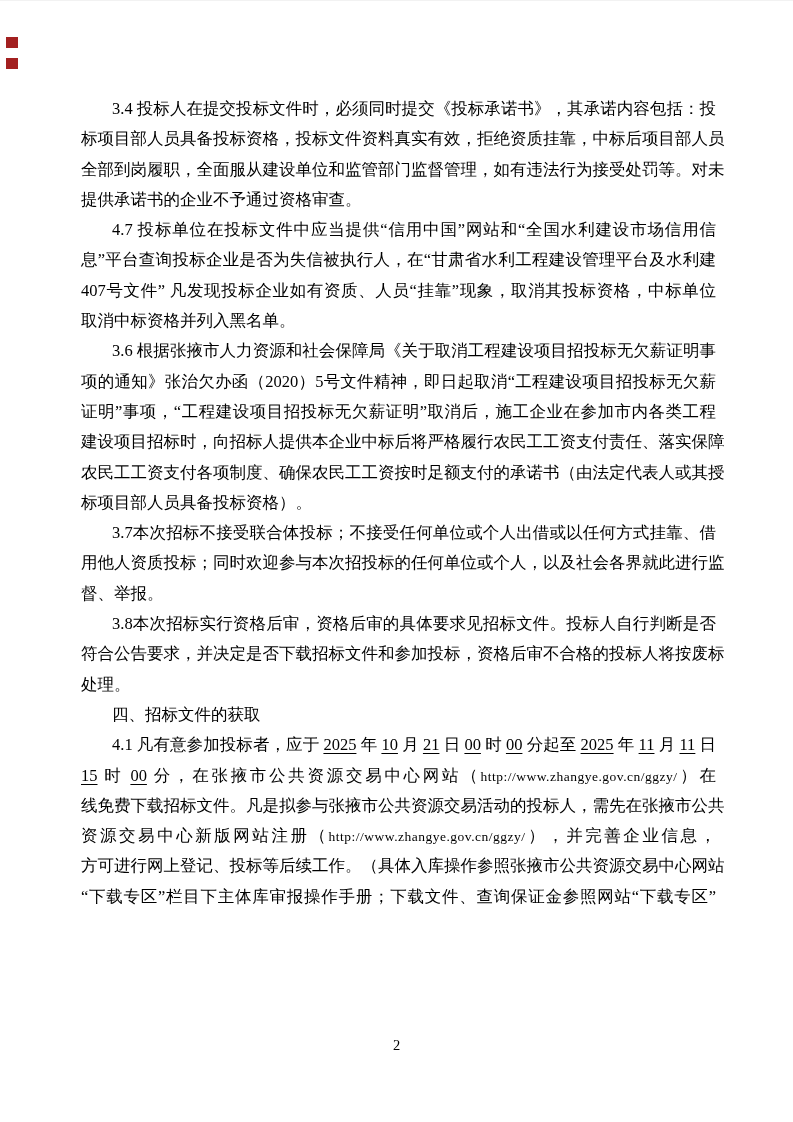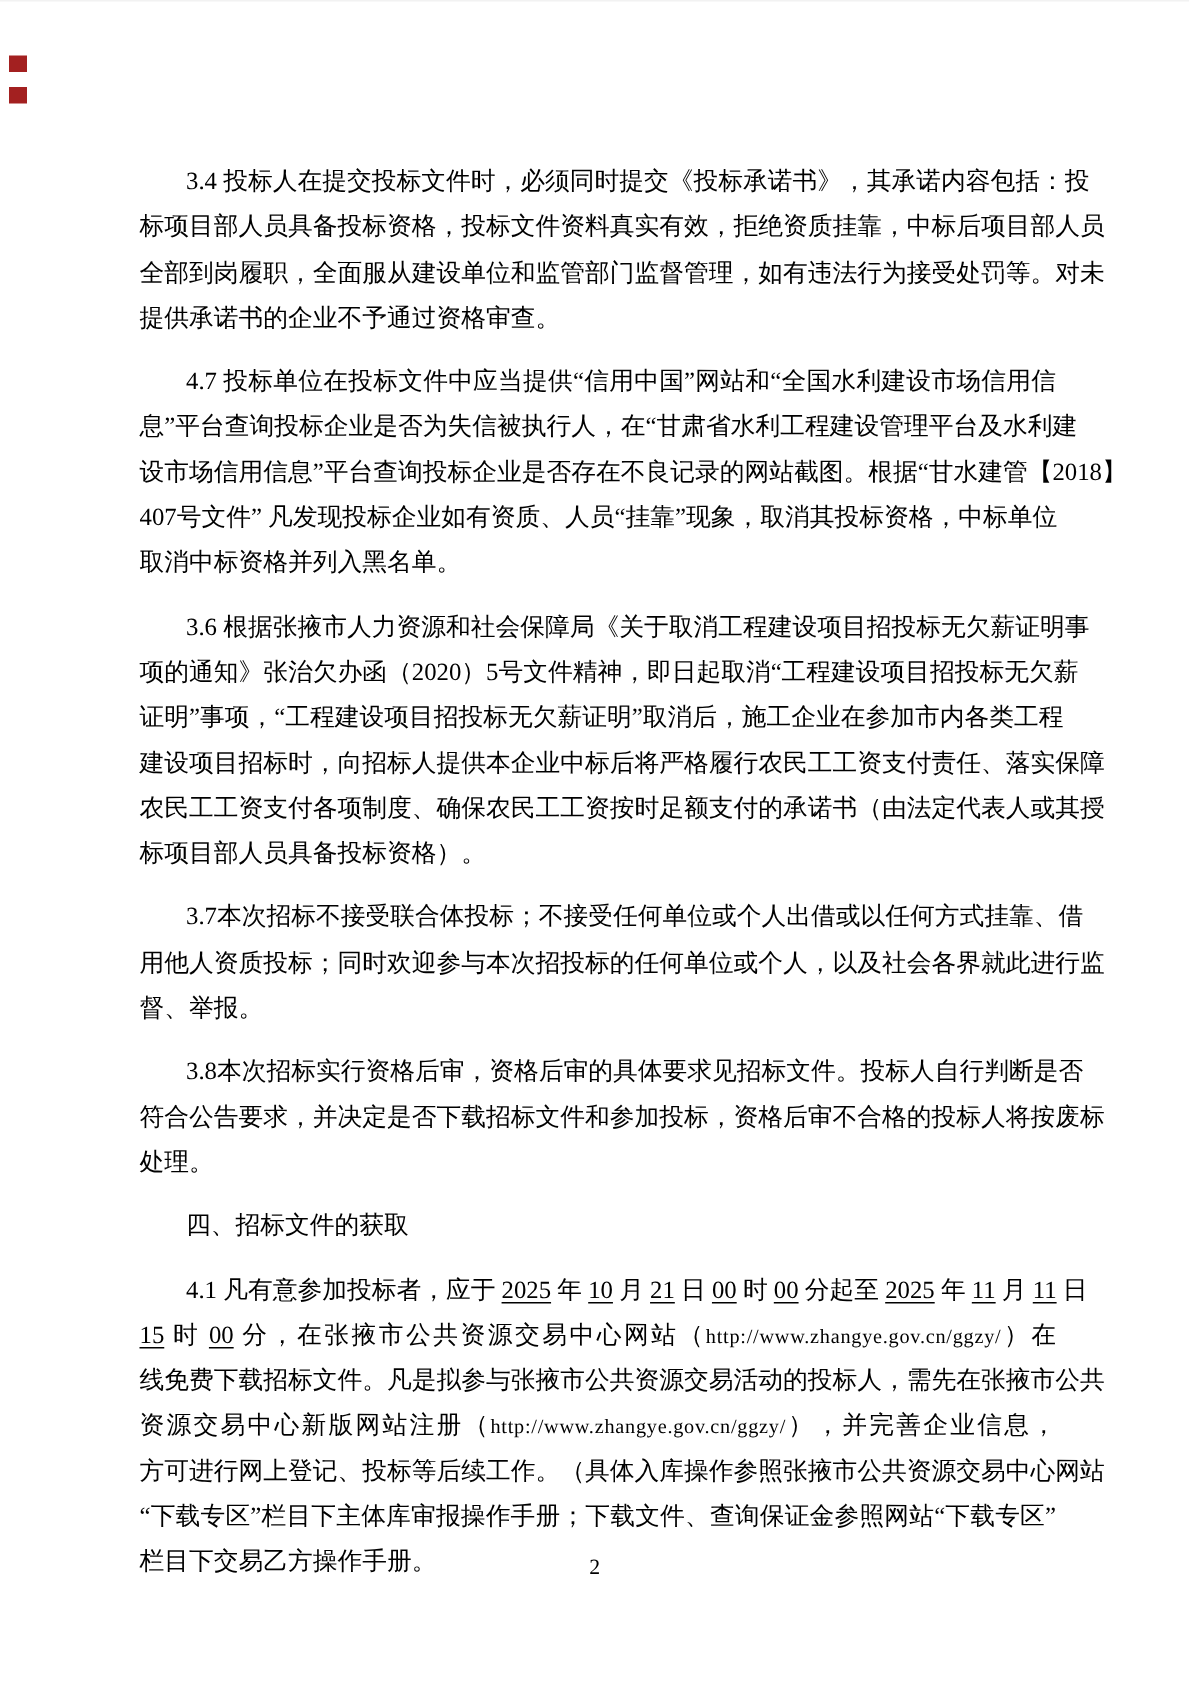--- a/index.html
+++ b/index.html
@@ -30,21 +30,21 @@
   }
   .content {
     position: absolute;
     top: 94px;
     left: 81px;
     width: 635px;
     font-size: 16.5px;
     line-height: 30.3px;
   }
   .para {
-    margin: 12px;
+    margin: 0;
     padding: 0;
   }
   .line {
     text-align: justify;
     text-align-last: justify;
     -moz-text-align-last: justify;
     white-space: nowrap;
     height: 30.3px;
     overflow: visible;
   }
@@ -87,21 +87,20 @@
   <div class="content">
       <div class="para">
         <div class="line first"><span>3.4 投标人在提交投标文件时，必须同时提交《投标承诺书》，其承诺内容包括：投</span></div>
         <div class="line"><span>标项目部人员具备投标资格，投标文件资料真实有效，拒绝资质挂靠，中标后项目部人员</span></div>
         <div class="line"><span>全部到岗履职，全面服从建设单位和监管部门监督管理，如有违法行为接受处罚等。对未</span></div>
         <div class="line last"><span>提供承诺书的企业不予通过资格审查。</span></div>
       </div>
       <div class="para">
         <div class="line first"><span>4.7 投标单位在投标文件中应当提供“信用中国”网站和“全国水利建设市场信用信</span></div>
         <div class="line"><span>息”平台查询投标企业是否为失信被执行人，在“甘肃省水利工程建设管理平台及水利建</span></div>
-        <div class="line"><span>设市场信用信息”平台查询投标企业是否存在不良记录的网站截图。根据“甘水建管【2018】</span></div>
         <div class="line"><span>407号文件” 凡发现投标企业如有资质、人员“挂靠”现象，取消其投标资格，中标单位</span></div>
         <div class="line last"><span>取消中标资格并列入黑名单。</span></div>
       </div>
       <div class="para">
         <div class="line first"><span>3.6 根据张掖市人力资源和社会保障局《关于取消工程建设项目招投标无欠薪证明事</span></div>
         <div class="line"><span>项的通知》张治欠办函（2020）5号文件精神，即日起取消“工程建设项目招投标无欠薪</span></div>
         <div class="line"><span>证明”事项，“工程建设项目招投标无欠薪证明”取消后，施工企业在参加市内各类工程</span></div>
         <div class="line"><span>建设项目招标时，向招标人提供本企业中标后将严格履行农民工工资支付责任、落实保障</span></div>
         <div class="line"><span>农民工工资支付各项制度、确保农民工工资按时足额支付的承诺书（由法定代表人或其授</span></div>
         <div class="line last"><span>标项目部人员具备投标资格）。</span></div>
@@ -119,18 +118,17 @@
       <div class="para">
         <div class="line first last"><span>四、招标文件的获取</span></div>
       </div>
       <div class="para">
         <div class="line first"><span>4.1 凡有意参加投标者，应于 </span><span class="u">2025</span><span> 年 </span><span class="u">10</span><span> 月 </span><span class="u">21</span><span> 日 </span><span class="u">00</span><span> 时 </span><span class="u">00</span><span> 分起至 </span><span class="u">2025</span><span> 年 </span><span class="u">11</span><span> 月 </span><span class="u">11</span><span> 日</span></div>
         <div class="line"><span class="u">15</span><span> 时 </span><span class="u">00</span><span> 分，在张掖市公共资源交易中心网站（</span><span class="mono">http://www.zhangye.gov.cn/ggzy/</span><span>）在</span></div>
         <div class="line"><span>线免费下载招标文件。凡是拟参与张掖市公共资源交易活动的投标人，需先在张掖市公共</span></div>
         <div class="line"><span>资源交易中心新版网站注册（</span><span class="mono">http://www.zhangye.gov.cn/ggzy/</span><span>），并完善企业信息，</span></div>
         <div class="line"><span>方可进行网上登记、投标等后续工作。（具体入库操作参照张掖市公共资源交易中心网站</span></div>
         <div class="line"><span>“下载专区”栏目下主体库审报操作手册；下载文件、查询保证金参照网站“下载专区”</span></div>
-        <div class="line last"><span>栏目下交易乙方操作手册。</span></div>
       </div>
     </div>
 
   <div class="page-number">2</div>
 </div>
 
 </body></html>

